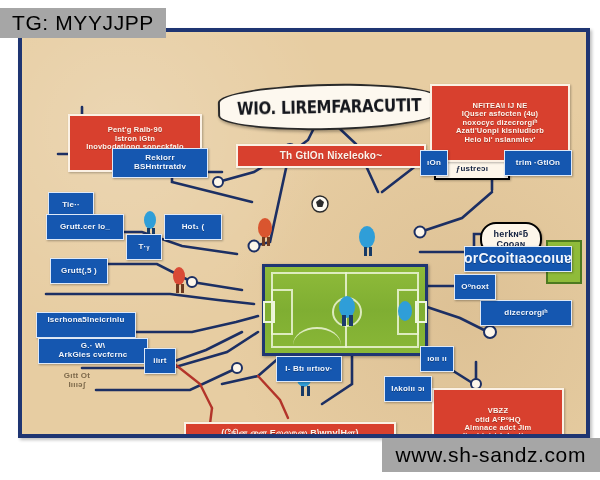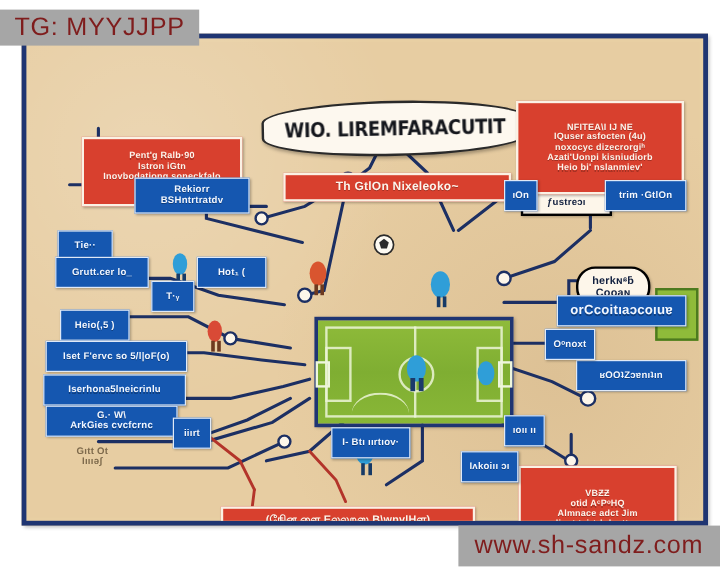--- a/index.html
+++ b/index.html
@@ -80,21 +80,21 @@
     background:linear-gradient(180deg,#8fbb3a 0%,#7fae32 50%,#89b737 100%);
     border:3px solid #1f3572;box-shadow:1px 1px 3px rgba(0,0,0,.35);
   }
   .pl{position:absolute;background:transparent;border:2px solid rgba(236,245,215,.85);}
 
   
   svg.net{position:absolute;left:0;top:0;width:564px;height:402px;overflow:visible;}
 
   
   .wm{
-    position:absolute;background:#a6a6a6;color:#7f1d1d;
+    position:absolute;background:#a6a6a6;color:#000000;
     display:flex;align-items:center;
     font-size:21px;letter-spacing:.6px;
   }
   #wm-top{left:0;top:8px;height:30px;padding:0 12px;}
   #wm-bot{right:0;bottom:8px;height:34px;padding:0 14px;}
 </style>
 </head>
 <body>
 
 <div id="stage">
@@ -260,54 +260,51 @@
 
     <div class="box blue blurtext" style="left:24px;top:182px;width:78px;height:18px;font-size:8px;z-index:5;">
       <span>Grutt.cer lo_</span>
     </div>
 
     <div class="box blue blurtext" style="left:104px;top:202px;width:36px;height:16px;font-size:8px;z-index:5;">
       <span>T·ᵧ</span>
     </div>
 
     <div class="box blue blurtext" style="left:28px;top:226px;width:58px;height:18px;font-size:8px;z-index:5;">
-      <span>Heio(,5  )</span>
-    </div>
-
-    <div class="box blue blurtext" style="left:16px;top:252px;width:118px;height:18px;font-size:8px;z-index:5;">
-      <span>Iset F'ervc so 5/l|oF(o)</span>
-    </div>
+      <span>Grutt(,5  )</span>
+    </div>
+
 
     <div class="box blue blurtext" style="left:254px;top:324px;width:66px;height:18px;font-size:8px;z-index:6;">
       <span>I‑ Btı ıırtıov·</span>
     </div>
 
-    <div class="box blue blurtext" style="left:14px;top:280px;width:119px;height:18px;font-size:8px;z-index:5;">
+    <div class="box blue blurtext" style="left:14px;top:280px;width:100px;height:18px;font-size:8px;z-index:5;align-items:flex-end;">
       <span>Iserhona5lneicrinlu</span>
     </div>
 
     <div class="box blue blurtext" style="left:16px;top:306px;width:110px;height:26px;font-size:8px;white-space:pre-line;z-index:5;">
       <span>G.· W\
 ArkGies  cvcfcrnc</span>
     </div>
 
     <div class="box blue blurtext" style="left:122px;top:316px;width:32px;height:16px;font-size:8px;z-index:5;">
       <span>iiırt</span>
     </div>
 
     <div class="box blue blurtext" style="left:482px;top:118px;width:68px;height:18px;font-size:8px;z-index:5;">
       <span>trim ·GtlOn</span>
     </div>
 
-    <div class="box blue blurtext" style="left:442px;top:214px;width:108px;height:22px;font-size:11px;z-index:5;">
+    <div class="box blue blurtext" style="left:442px;top:214px;width:108px;height:22px;font-size:14px;z-index:5;">
       <span>orCcoitıaɔcoıuɐ</span>
     </div>
 
     <div class="box blue blurtext" style="left:458px;top:268px;width:92px;height:18px;font-size:8px;z-index:5;">
-      <span>ʁOOʇZɔɐnıʇın</span>
+      <span>dizecrorgiʰ</span>
     </div>
 
     <div class="box blue blurtext" style="left:432px;top:242px;width:42px;height:16px;font-size:8px;z-index:5;">
       <span>Oᵒnoxt</span>
     </div>
 
     <div class="box blue blurtext" style="left:362px;top:344px;width:48px;height:16px;font-size:8px;z-index:5;">
       <span>Iʌkoiıı ɔı</span>
     </div>
 

